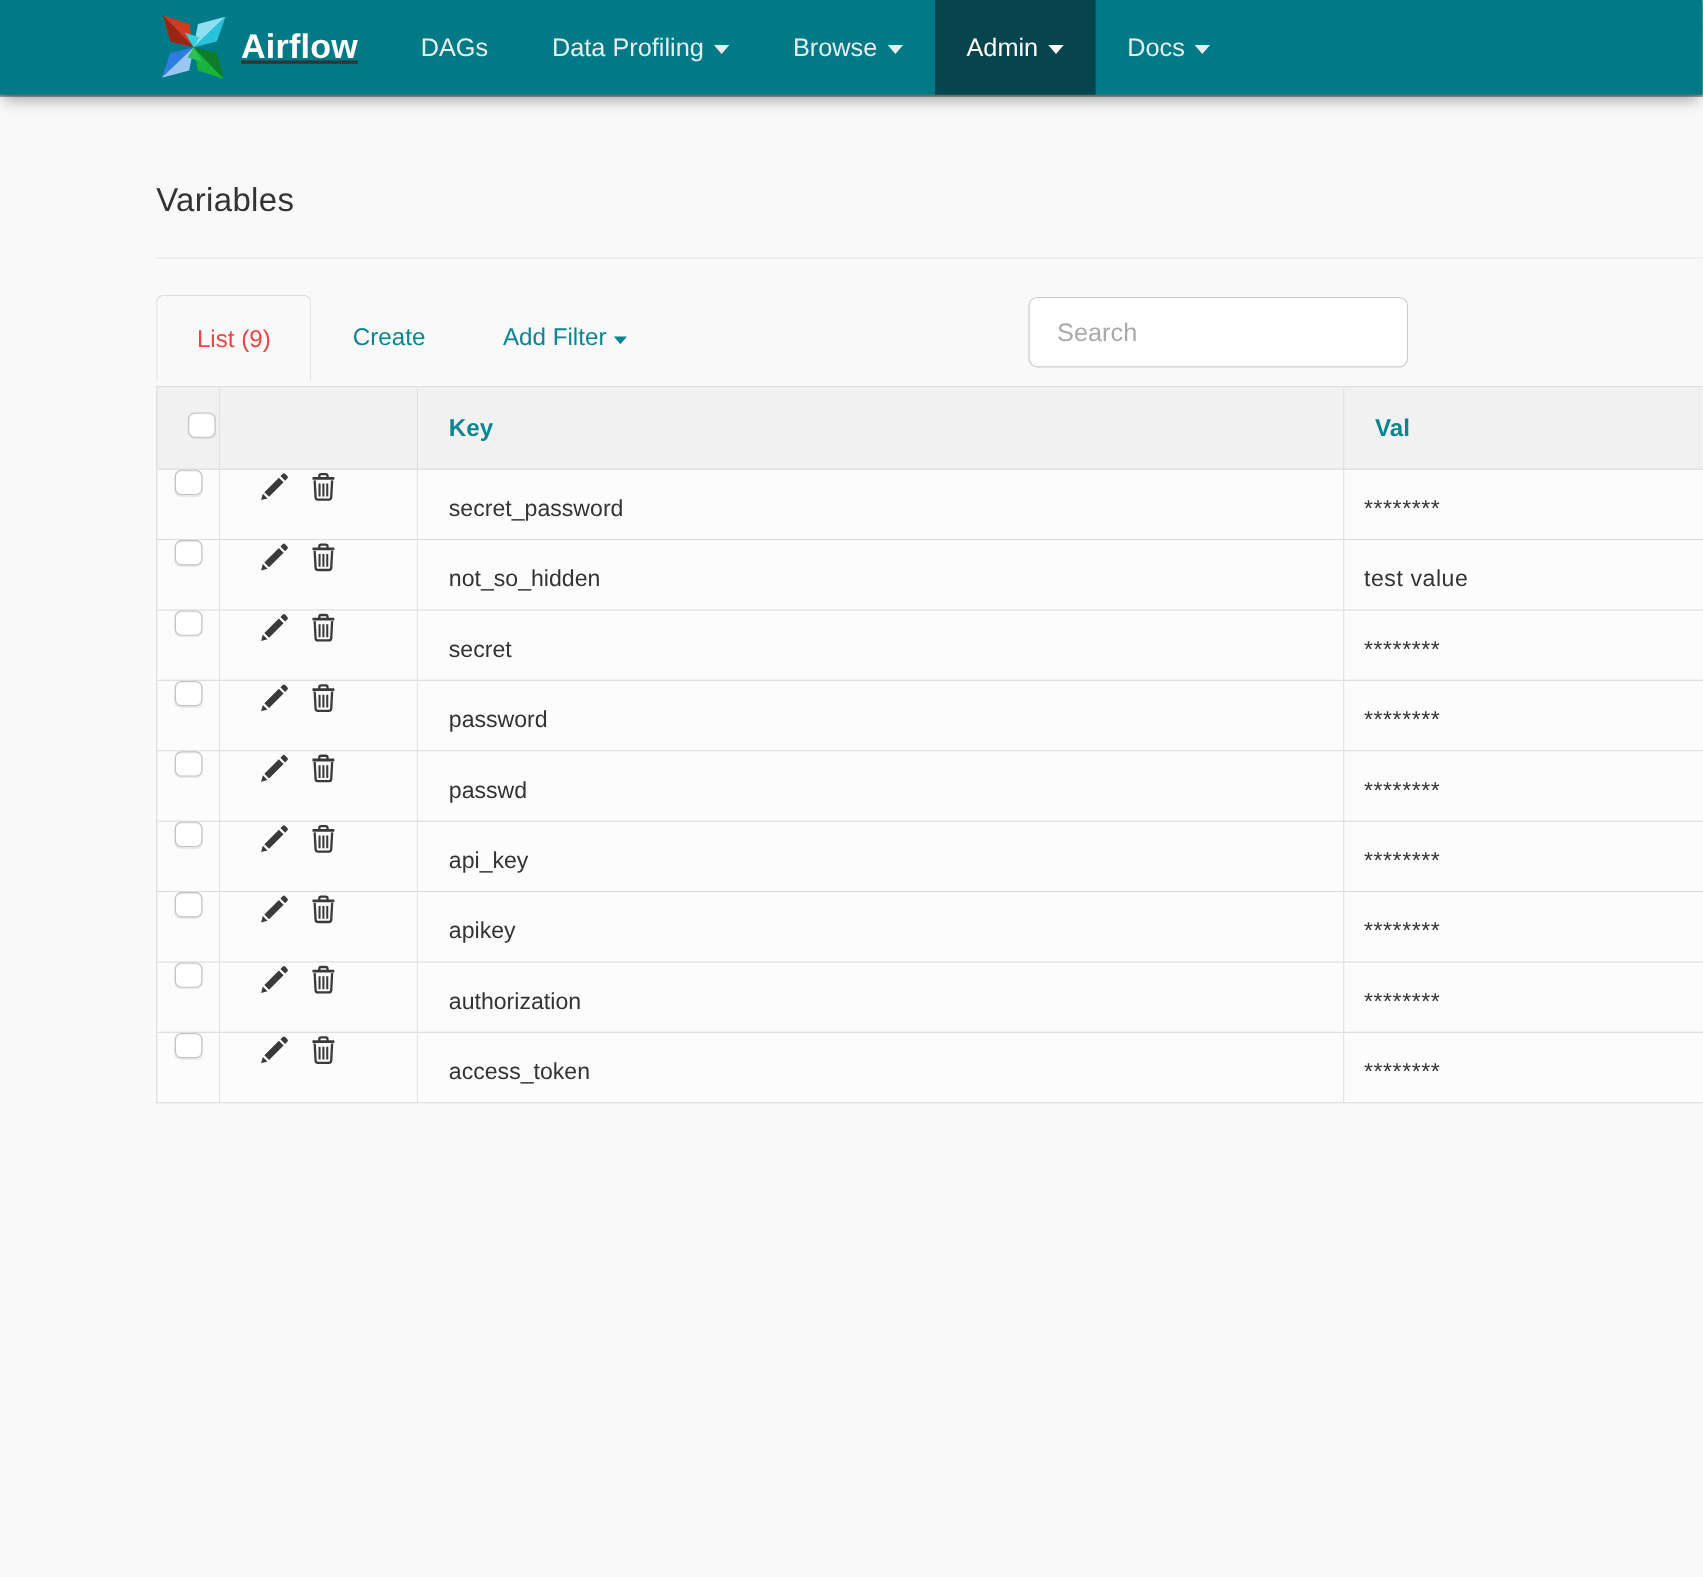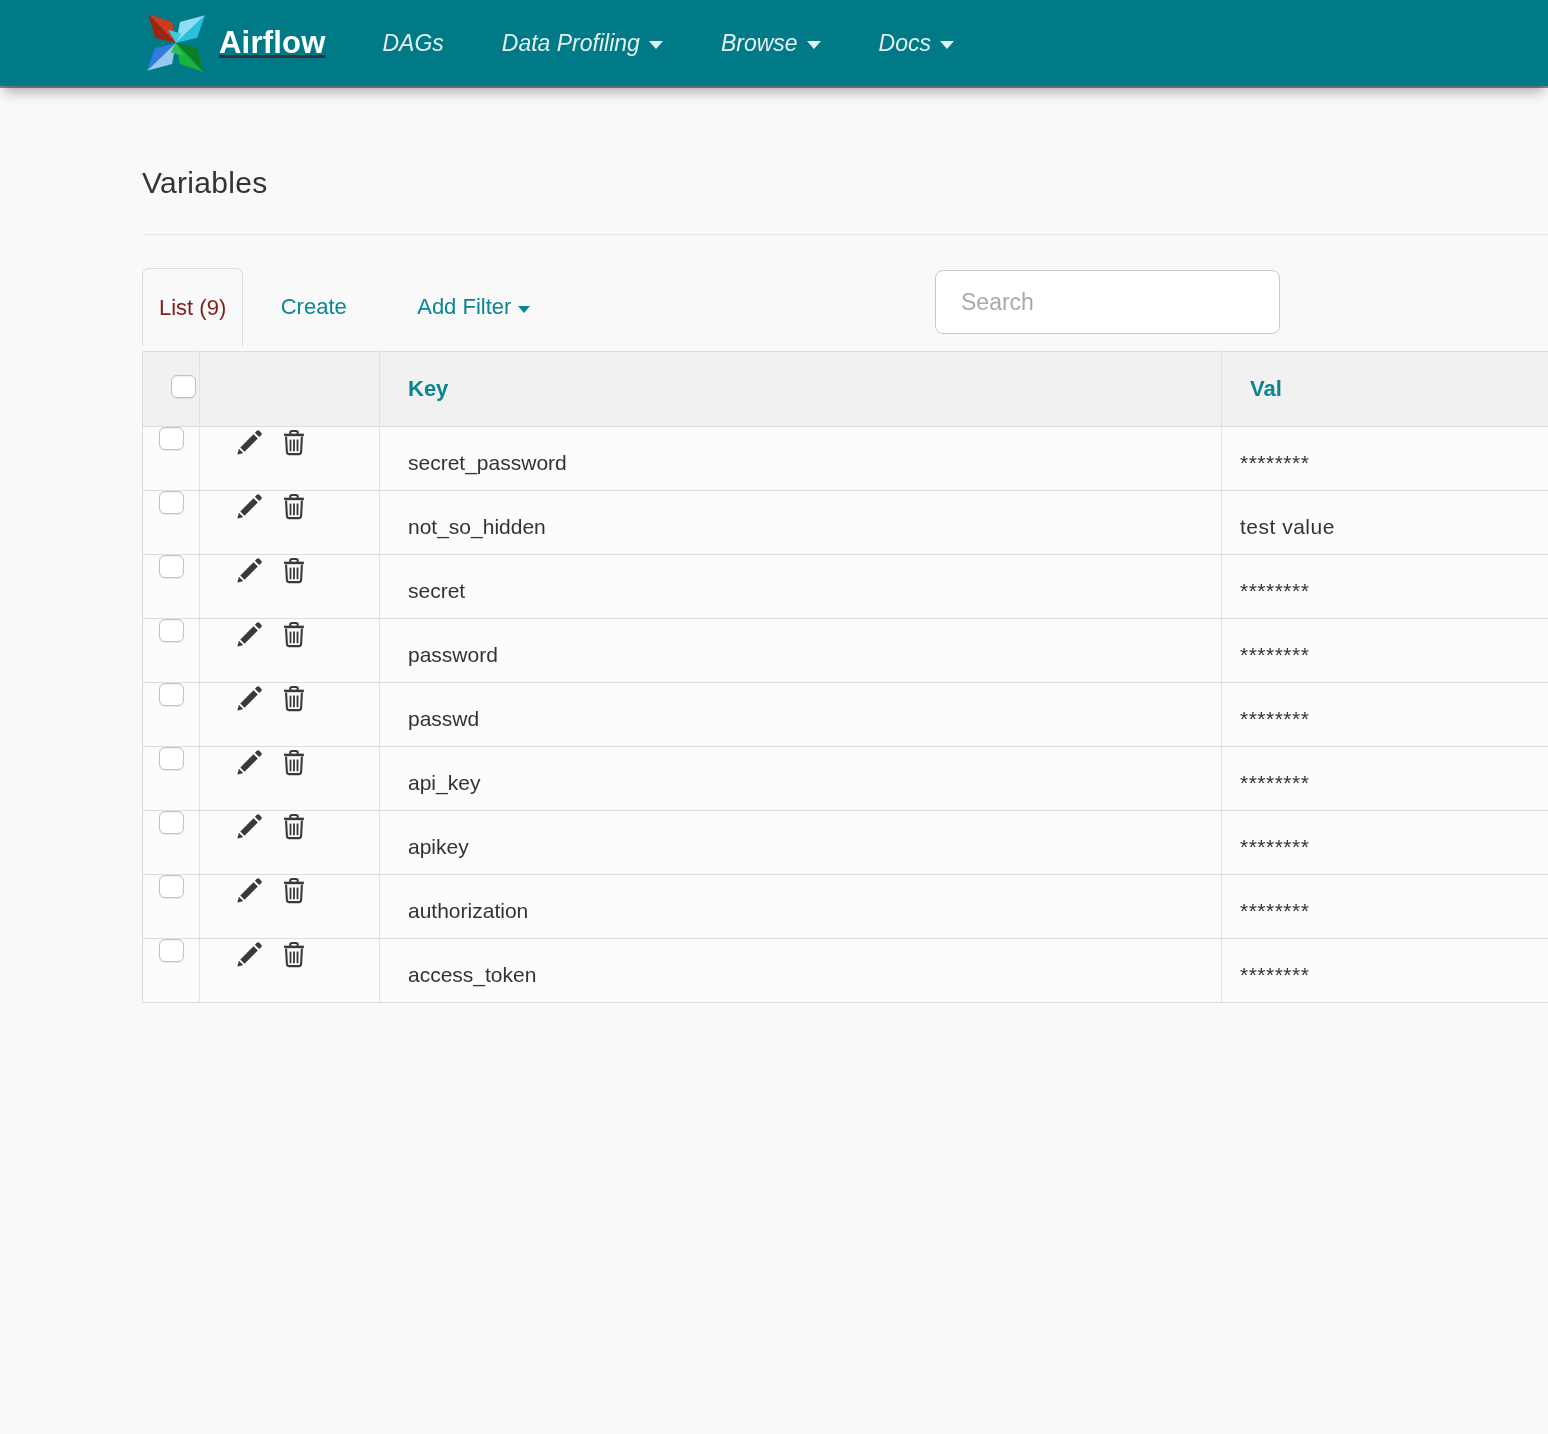--- a/index.html
+++ b/index.html
@@ -27,21 +27,21 @@
     gap: 10px;
     text-decoration: underline;
   }
   .brand-logo { width: 66px; height: 70px; }
   .brand-text {
     color: #ffffff;
     font-size: 31px;
     font-weight: bold;
     letter-spacing: 0.2px;
   }
-  .nav-items { display: flex; align-items: stretch; list-style: none; margin-left: 28px; font-style: italic; }
+  .nav-items { display: flex; align-items: stretch; list-style: none; margin-left: 28px; }
   .nav-item {
     display: flex;
     align-items: center;
     gap: 9px;
     padding: 0 29px;
     color: #e6eff0;
     font-size: 23px;
     cursor: pointer;
   }
   .nav-item.active { background: #07454E; color: #ffffff; }
@@ -74,26 +74,26 @@
   .toolbar {
     margin-top: 33px;
     position: relative;
     height: 78px;
     margin-bottom: 5px;
   }
   .tab {
     display: inline-flex;
     align-items: center;
     height: 78px;
-    padding: 0 16px;
+    padding: 0 36px;
     border: 1px solid #ddd;
     border-bottom: none;
     border-radius: 7px 7px 0 0;
     font-size: 22px;
-    color: #7f1d1d;
+    color: #ef4444;
     background: transparent;
     cursor: pointer;
     vertical-align: top;
   }
   .tool-link {
     display: inline-flex;
     align-items: center;
     gap: 7px;
     height: 78px;
     padding: 0 33px;
@@ -193,20 +193,24 @@
   <ul class="nav-items">
     <li class="nav-item">
       <span>DAGs</span>
     </li>
     <li class="nav-item">
       <span>Data Profiling</span>
       <span class="caret"></span>
     </li>
     <li class="nav-item">
       <span>Browse</span>
+      <span class="caret"></span>
+    </li>
+    <li class="nav-item active">
+      <span>Admin</span>
       <span class="caret"></span>
     </li>
     <li class="nav-item">
       <span>Docs</span>
       <span class="caret"></span>
     </li>
   </ul>
 </div>
 
 <div class="content">

